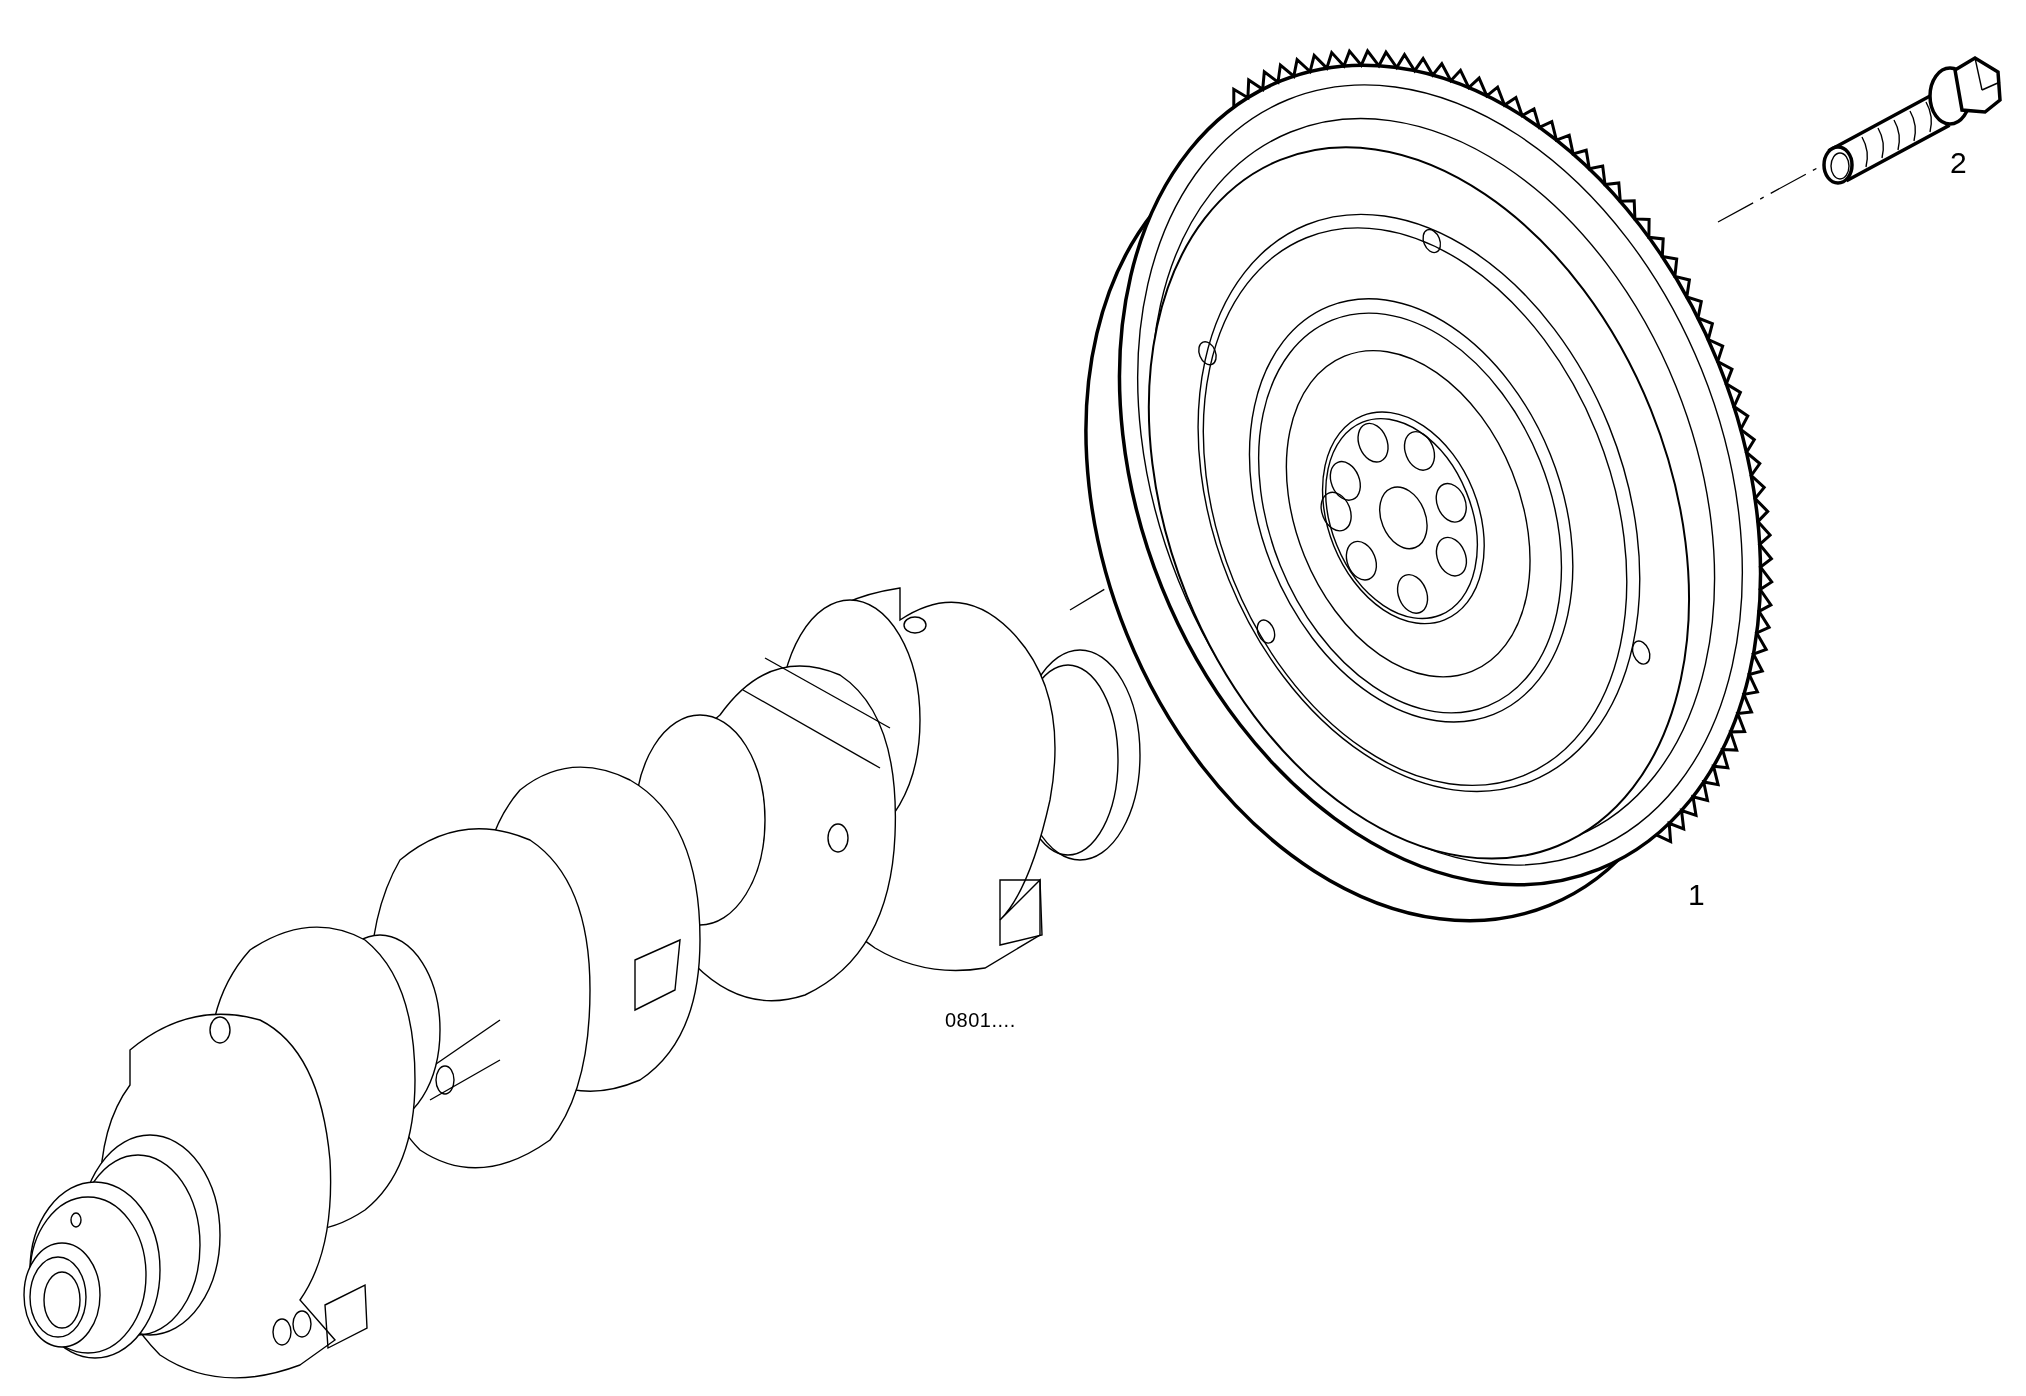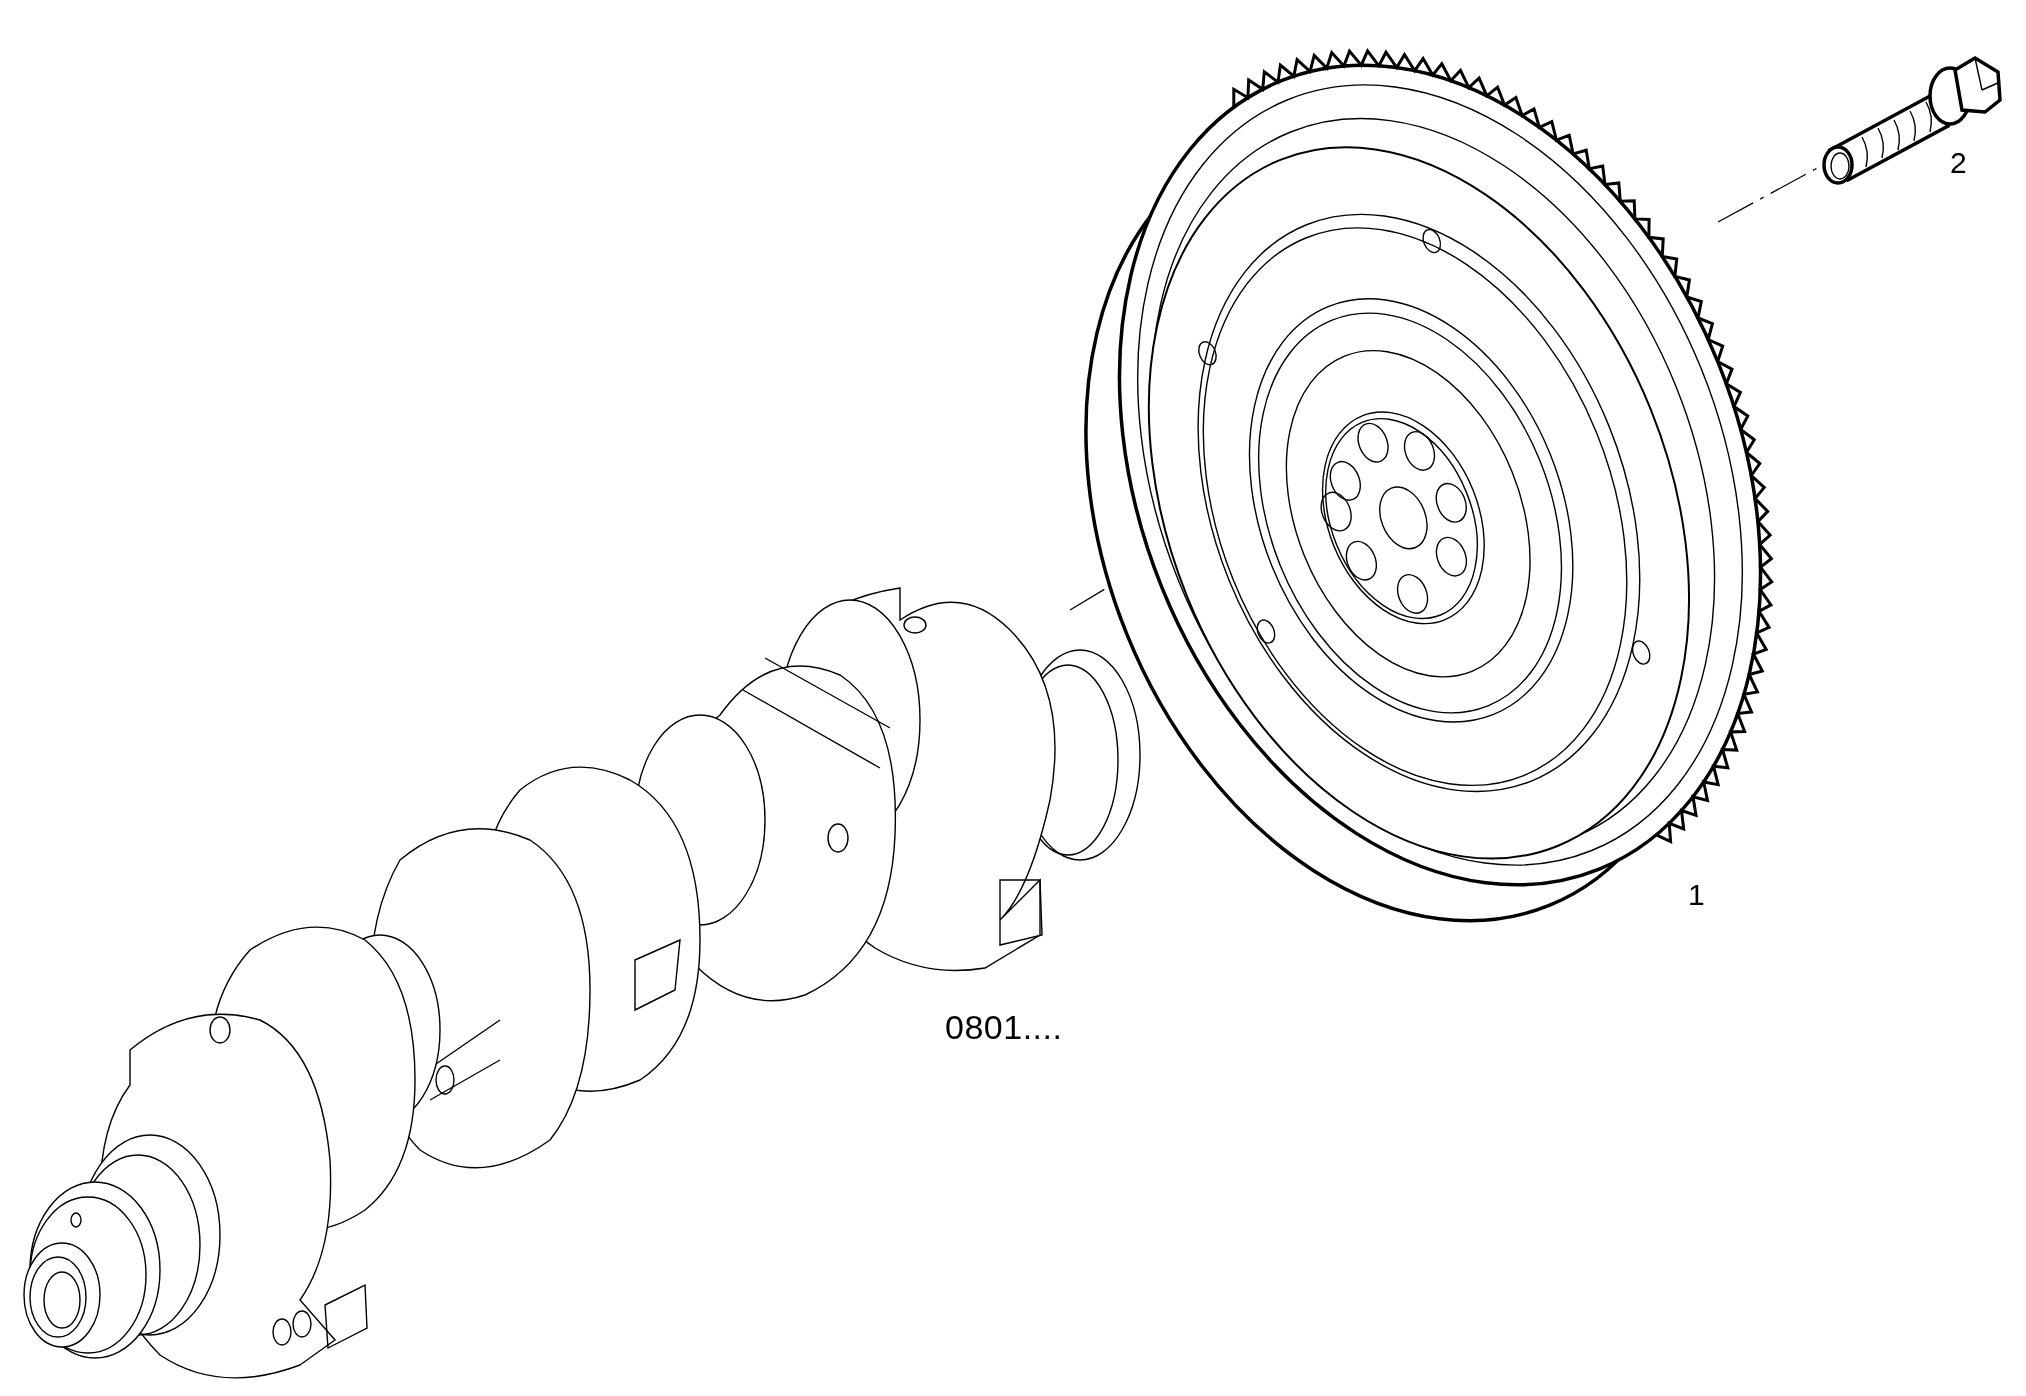--- a/index.html
+++ b/index.html
@@ -1,19 +1,19 @@
 <!DOCTYPE html>
 <html><head>
 <meta charset="utf-8">
 <style>
   html, body { margin: 0; padding: 0; background: #ffffff; }
   body { width: 2026px; height: 1396px; overflow: hidden; position: relative; font-family: "Liberation Sans", sans-serif; }
   #canvas { position: absolute; left: 0; top: 0; width: 2026px; height: 1396px; }
   .callout { position: absolute; font-family: "Liberation Sans", sans-serif; font-size: 30px; color: #000; line-height: 1; }
-  .ref { position: absolute; font-family: "Liberation Sans", sans-serif; font-size: 34px; color: #000; line-height: 1; letter-spacing: 0.5px; }
+  .ref { position: absolute; font-family: "Liberation Sans", sans-serif; font-size: 20px; color: #000; line-height: 1; letter-spacing: 0.5px; }
   svg .thin { stroke: #000; stroke-width: 1.4; fill: none; }
   svg .mid { stroke: #000; stroke-width: 2; fill: none; }
   svg .thick { stroke: #000; stroke-width: 3.5; fill: none; }
   svg .fillw { fill: #fff; }
   svg .center { stroke: #000; stroke-width: 1.3; fill: none; stroke-dasharray: 40 8 4 8; }
 </style>
 </head>
 <body>
 
 <svg id="canvas" viewBox="0 0 2026 1396" xmlns="http://www.w3.org/2000/svg">

